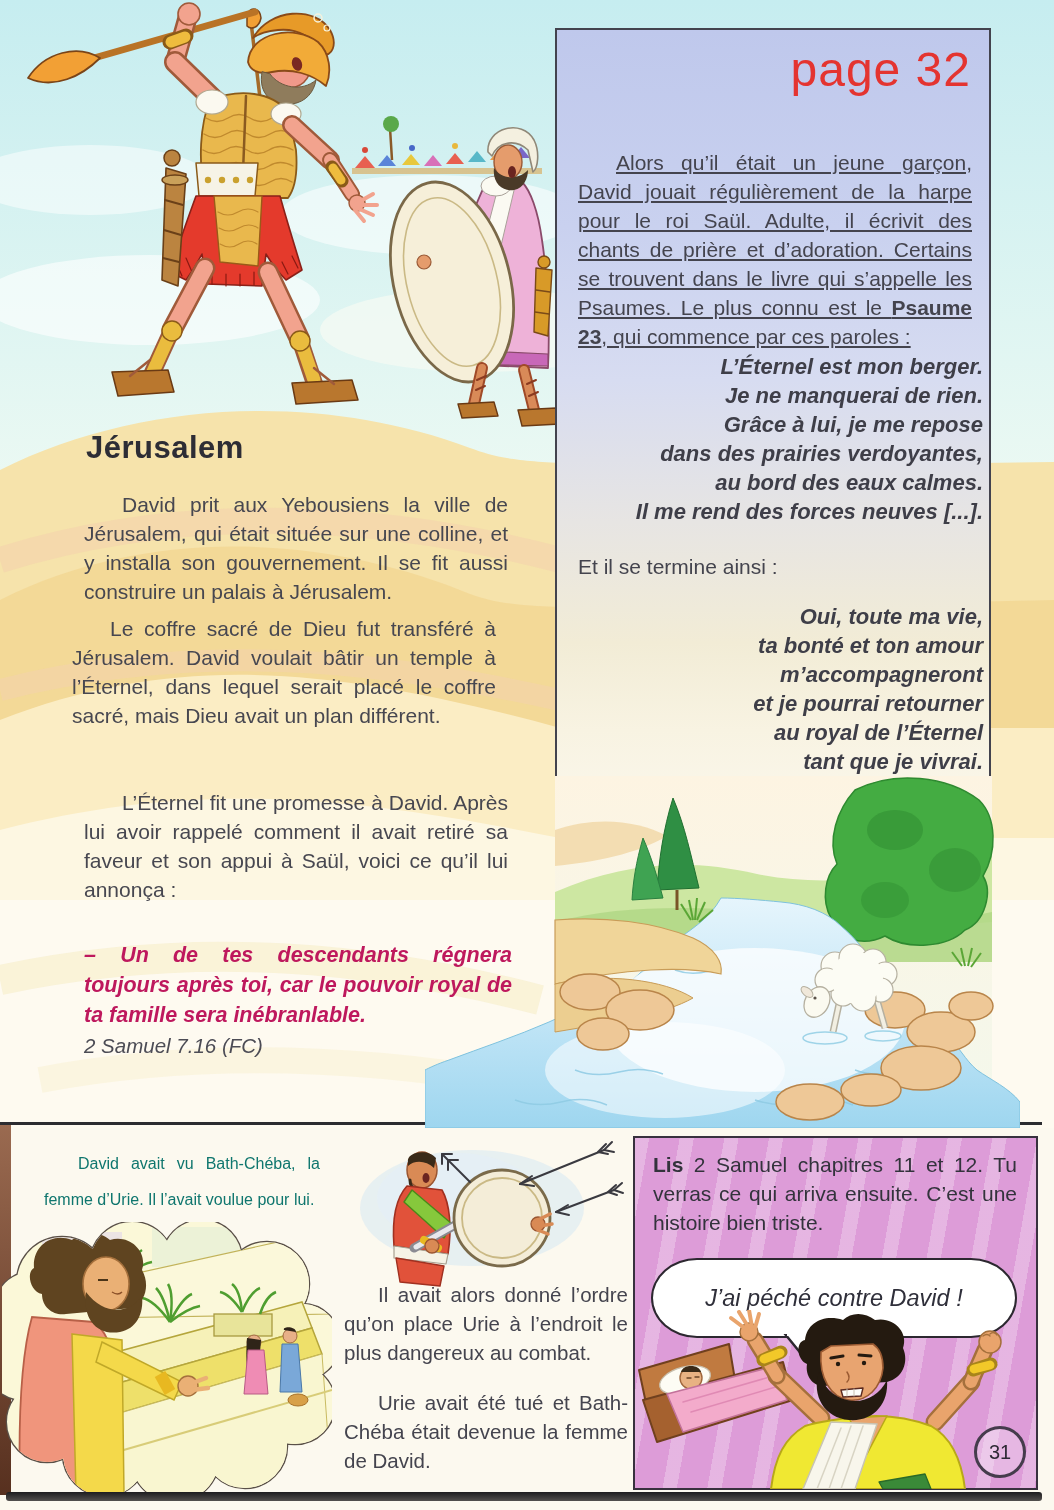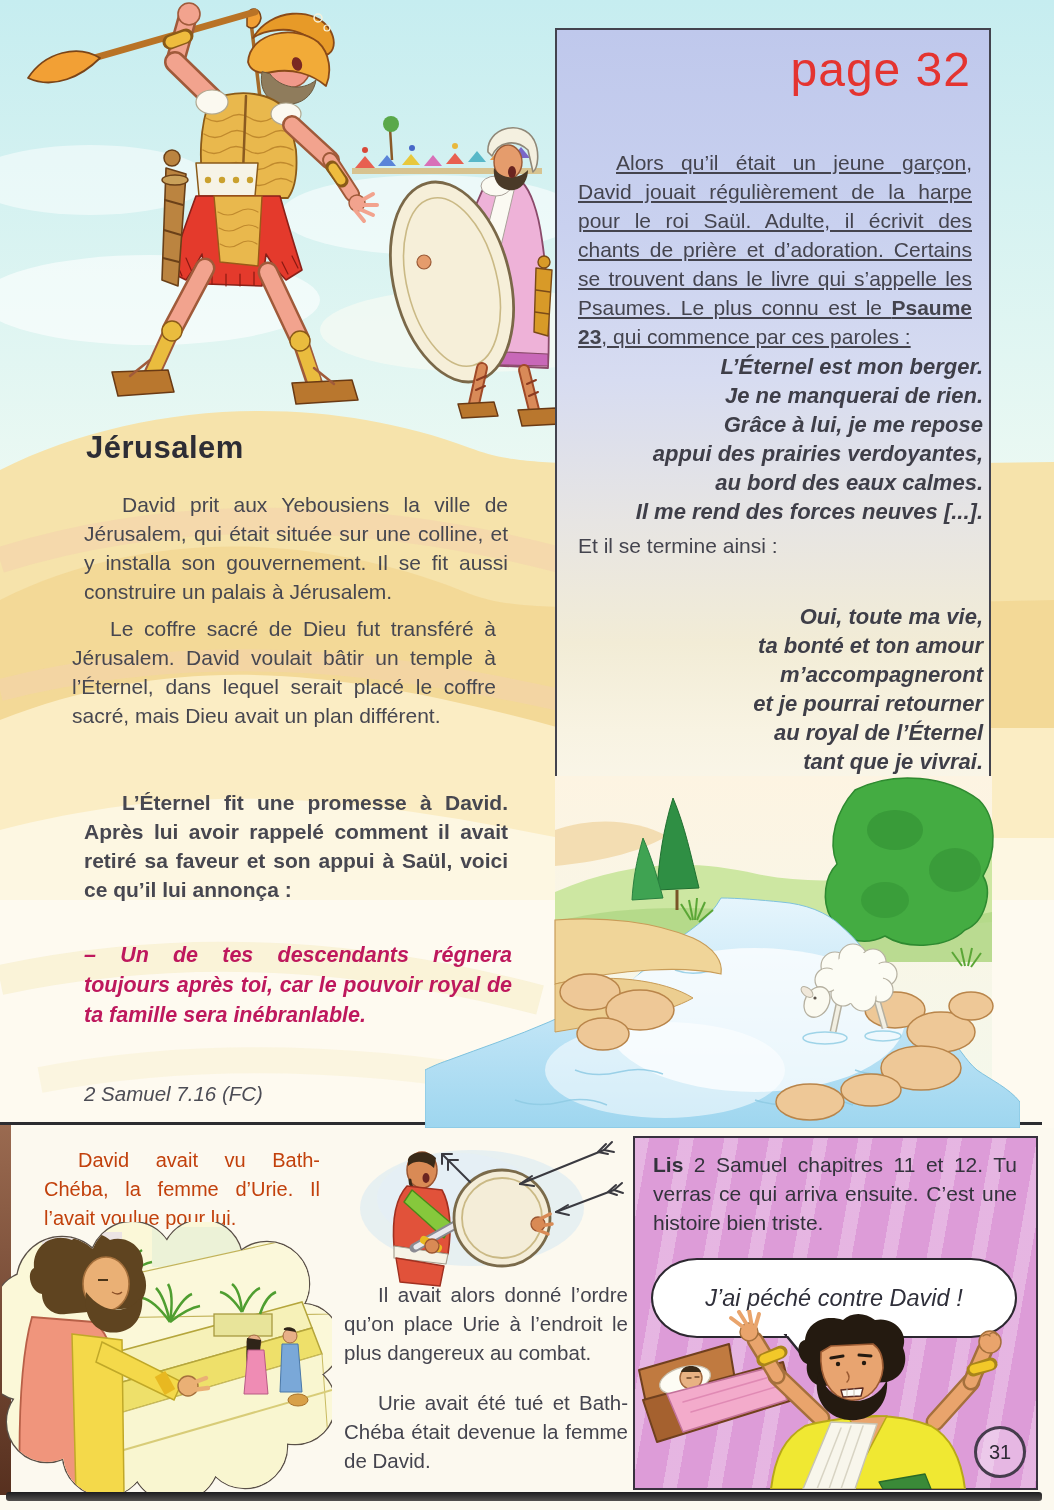--- a/index.html
+++ b/index.html
@@ -15,28 +15,28 @@
   .heading{
     left:86px;top:430px;width:420px;
     font-size:31px;font-weight:bold;color:#2d2d35;letter-spacing:.5px;
   }
   .body-par{
     font-size:21px;line-height:29px;text-align:justify;
     text-indent:38px;color:#474750;
   }
   .par1{left:84px;top:490px;width:424px;}
   .par2{left:72px;top:614px;width:424px;}
-  .par3{left:84px;top:788px;width:424px;font-weight:bold;}
+  .par3{left:84px;top:788px;width:424px;}
   .quote{
     left:84px;top:940px;width:428px;
     font-size:21.5px;line-height:30px;font-weight:bold;font-style:italic;
     text-align:justify;color:#be185d;
   }
   .quote-ref{
-    left:84px;top:1082px;width:300px;
+    left:84px;top:1034px;width:300px;
     font-size:20.5px;font-style:italic;color:#4c4c55;
   }
   
   .psalm-box{
     left:555px;top:28px;width:436px;height:1098px;
     border:2px solid #43434e;box-sizing:border-box;
     background:linear-gradient(180deg,#bfc8ec 0%,#c9d1ef 18%,#d7dcf1 32%,
       #e7e5e3 45%,#f2ecd6 56%,#f8f3e2 64%,#fbf8ee 74%,#fcfaf2 100%);
   }
   .corner-note{
@@ -49,33 +49,33 @@
     text-indent:38px;color:#44444e;text-decoration:underline;
   }
   .psalm-block{
     left:10px;width:416px;text-align:right;
     font-size:22px;line-height:29px;font-weight:bold;font-style:italic;
     color:#3e3e48;
   }
   .opening{top:322px;}
   .closing{top:572px;}
   .psalm-transition{
-    left:21px;top:504px;width:380px;
+    left:21px;top:525px;width:380px;
     font-size:21px;color:#44444e;
   }
   
   .divider{left:0;top:1122px;width:1042px;height:3px;background:#2c2c30;}
   .binding-strip{left:0;top:1125px;width:11px;height:370px;
     background:linear-gradient(180deg,#9a6a50,#57301f);}
   .book-bottom-edge{left:6px;top:1492px;width:1036px;height:9px;
     background:linear-gradient(180deg,#1d1d1f,#53504e);border-radius:3px;}
   .bath-text{
     left:44px;top:1146px;width:276px;
-    font-size:20px;line-height:29px;text-align:justify;
-    text-indent:34px;color:#c2410c;
+    font-size:16px;line-height:36px;text-align:justify;
+    text-indent:34px;color:#0f766e;
   }
   .mid-text{
     width:284px;font-size:20.5px;line-height:29px;text-align:justify;
     text-indent:34px;color:#44444e;
   }
   .mid1{left:344px;top:1280px;}
   .mid2{left:344px;top:1388px;}
   
   .read-box{
     left:633px;top:1136px;width:405px;height:354px;
@@ -292,21 +292,21 @@
   <div class="abs quote">– Un de tes descendants régnera toujours après toi, car le pouvoir royal de ta famille sera inébranlable.</div>
   <div class="abs quote-ref">2 Samuel 7.16 (FC)</div>
 
   <div class="abs psalm-box">
     <div class="abs corner-note">page 32</div>
     <div class="abs psalm-intro"><span>Alors qu’il était un jeune garçon, David jouait régulièrement de la harpe pour le roi Saül. Adulte, il écrivit des chants de prière et d’adoration. Certains se trouvent dans le livre qui s’appelle les Psaumes. Le plus connu est le </span><span class="b">Psaume 23</span><span>, qui commence par ces paroles :</span></div>
     <div class="abs psalm-block opening">
       <div>L’Éternel est mon berger.</div>
       <div>Je ne manquerai de rien.</div>
       <div>Grâce à lui, je me repose</div>
-      <div>appui des prairies verdoyantes,</div>
+      <div>dans des prairies verdoyantes,</div>
       <div>au bord des eaux calmes.</div>
       <div>Il me rend des forces neuves [...].</div>
     </div>
     <div class="abs psalm-transition">Et il se termine ainsi :</div>
     <div class="abs psalm-block closing">
       <div>Oui, toute ma vie,</div>
       <div>ta bonté et ton amour</div>
       <div>m’accompagneront</div>
       <div>et je pourrai retourner</div>
       <div>au royal de l’Éternel</div>

